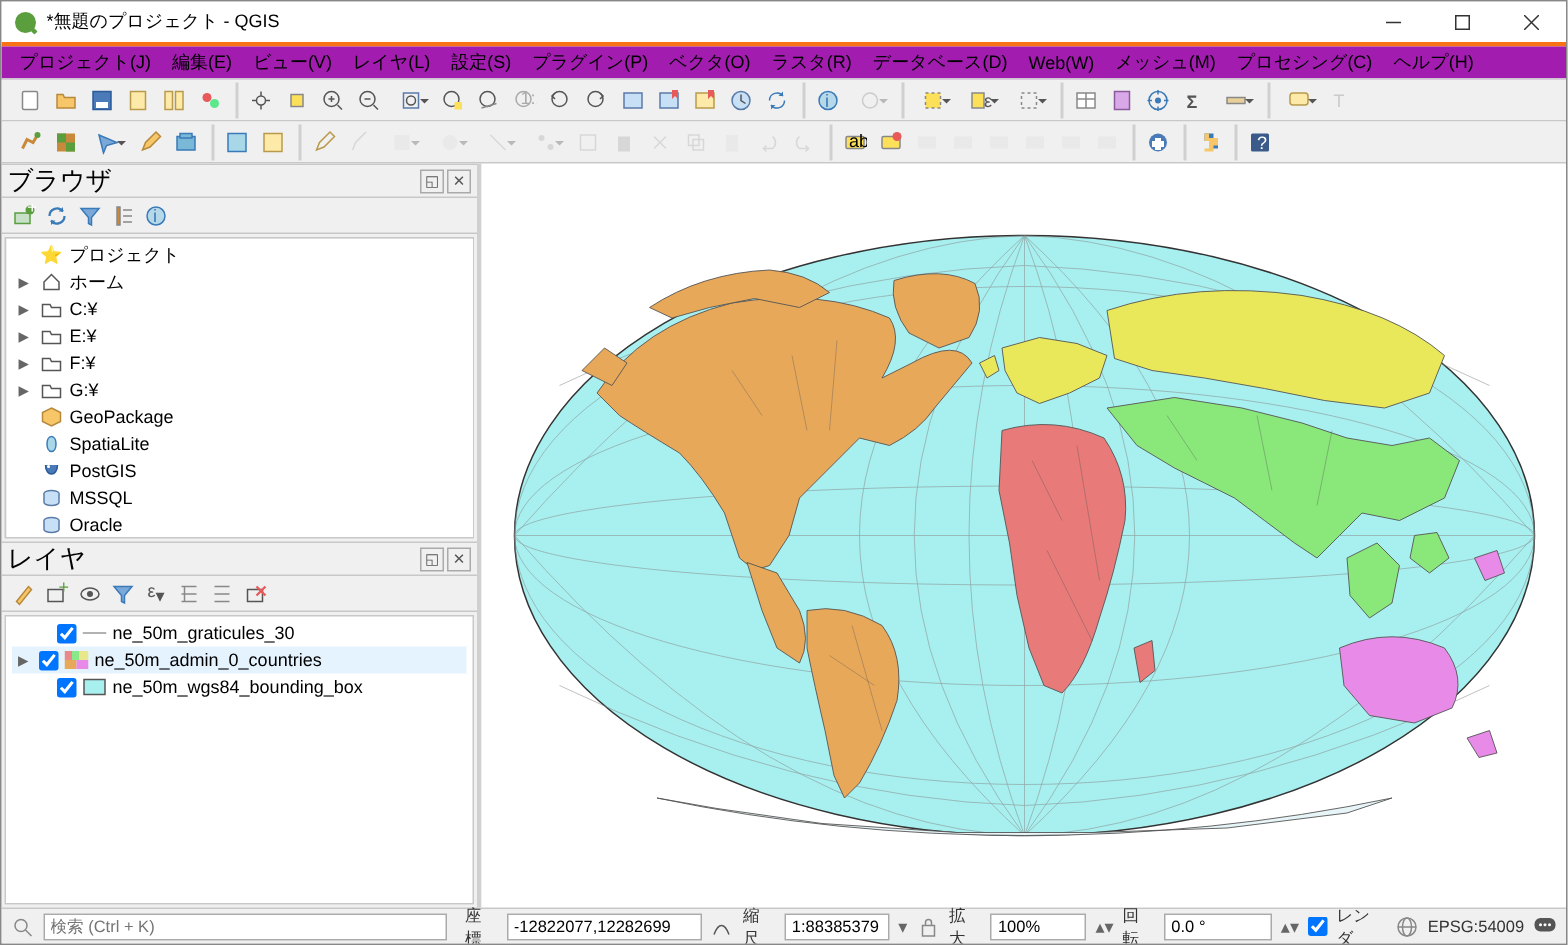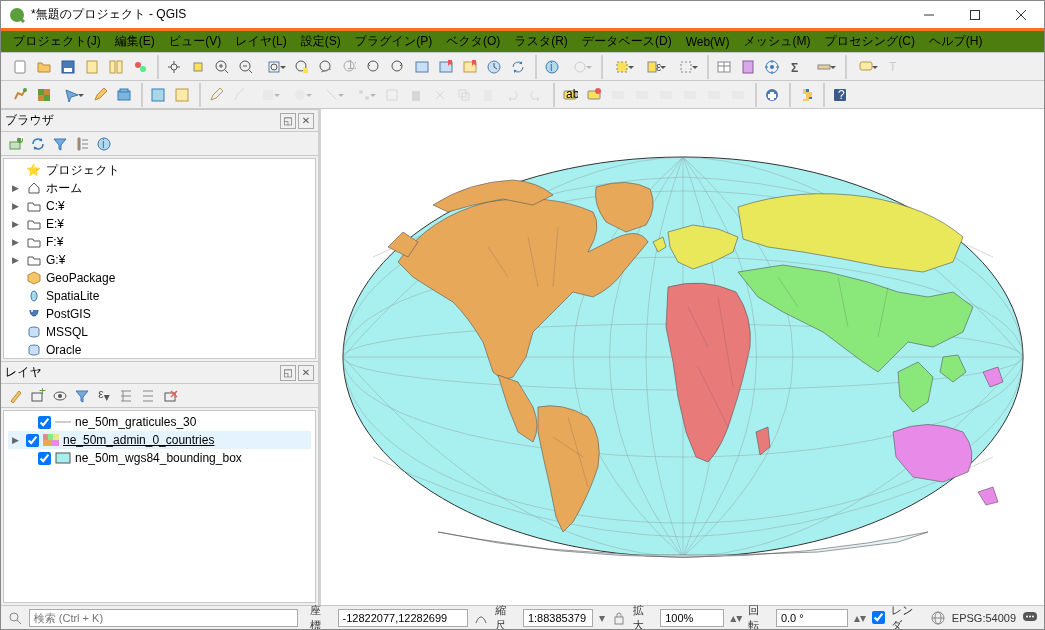--- a/index.html
+++ b/index.html
@@ -2,34 +2,34 @@
 <html><head>
 <meta charset="utf-8">
 <style>
 *{box-sizing:border-box;margin:0;padding:0;font-family:"Meiryo","MS PGothic",sans-serif;font-size:12px}
 body{width:1045px;height:630px;background:#f0f0f0;display:flex;flex-direction:column;border:1px solid #888;overflow:hidden}
 .titlebar{height:30px;background:#fff;display:flex;align-items:center;padding:0 0 0 8px;border-bottom:3px solid #f97316}
 .titlebar .logo{width:16px;height:16px;margin-right:6px}
 .titlebar .title{flex:1;font-size:12px}
 .winbtns{display:flex}
 .winbtn{width:46px;height:30px;display:flex;align-items:center;justify-content:center;color:#333}
-.menubar{height:22px;background:#4d7c0f;display:flex;align-items:center;padding:0 6px;border-bottom:1px solid #c8c8c8}
+.menubar{height:22px;background:#a21caf;display:flex;align-items:center;padding:0 6px;border-bottom:1px solid #c8c8c8}
 .menuitem{padding:2px 6px;margin-right:2px}
 .toolbar{height:28px;background:#f0f0f0;display:flex;align-items:center;padding:2px 4px;border-bottom:1px solid #c8c8c8;gap:2px}
 .tbgroup{display:flex;align-items:center;gap:2px;padding:0 4px;border-left:2px solid #d0d0d0;height:24px}
 .tbgroup:first-child{border-left:none}
 .tbtn{width:22px;height:22px;display:flex;align-items:center;justify-content:center;border:1px solid transparent;border-radius:2px}
 .tbtn svg{width:16px;height:16px}
 .tbtn.dd{width:30px;position:relative}
 .tbtn.dd::after{content:"";position:absolute;right:2px;top:9px;border:3px solid transparent;border-top-color:#555}
 .body{flex:1;display:flex;overflow:hidden}
 .leftpanel{width:320px;display:flex;flex-direction:column;background:#f0f0f0;border-right:3px solid #d0d0d0}
 .panel{display:flex;flex-direction:column;border-top:1px solid #c8c8c8}
 .panelhdr{height:22px;display:flex;align-items:center;padding:0 4px;background:#f0f0f0;border-bottom:1px solid #c8c8c8}
-.panelhdr .ptitle{flex:1;font-size:12px}
+.panelhdr .ptitle{flex:1;font-size:17px}
 .panelhdr .pbtn{width:16px;height:16px;display:flex;align-items:center;justify-content:center;color:#555;border:1px solid #aaa;margin-left:2px;font-size:10px}
 .paneltb{height:24px;display:flex;align-items:center;gap:4px;padding:2px 6px;border-bottom:1px solid #c8c8c8}
 .ptbtn{width:18px;height:18px;display:flex;align-items:center;justify-content:center}
 .ptree{flex:1;background:#fff;overflow-y:auto;padding:2px 4px;font-size:11px;border:1px solid #c8c8c8;margin:2px}
 .treeitem,.layeritem{display:flex;align-items:center;height:18px;gap:4px;padding-left:4px}
 .treeitem .arrow{width:10px;color:#666;font-size:9px}
 .treeitem .ticon{width:16px;height:16px;display:flex;align-items:center;justify-content:center}
 .layeritem{padding-left:16px}
 .layeritem.sel{background:#e5f3ff}
 .layeritem .arrow{width:10px;color:#666;font-size:9px}
@@ -694,21 +694,21 @@
           <input type="checkbox" class="chk" checked="" style="">
           <span class="licon">
               <svg width="16" height="12">
                 <rect width="5" height="6" fill="#e88a8a"></rect>
                 <rect x="5" width="5" height="6" fill="#8ae88a"></rect>
                 <rect x="10" width="6" height="6" fill="#e8e88a"></rect>
                 <rect y="6" width="8" height="6" fill="#e8a85a"></rect>
                 <rect x="8" y="6" width="8" height="6" fill="#e88ae8"></rect>
               </svg>
             </span>
-          <span style="text-decoration:underline">ne_50m_admin_0_countries</span>
+          <span style="">ne_50m_admin_0_countries</span>
         </div>
         <div class="layeritem">
           <span class="arrow"></span>
           <input type="checkbox" class="chk" checked="" style="">
           <span class="licon">
               <svg width="16" height="12">
                 <rect x="1" y="1" width="14" height="10" fill="#a8f0f0" stroke="#555"></rect>
               </svg>
             </span>
           <span>ne_50m_wgs84_bounding_box</span>

